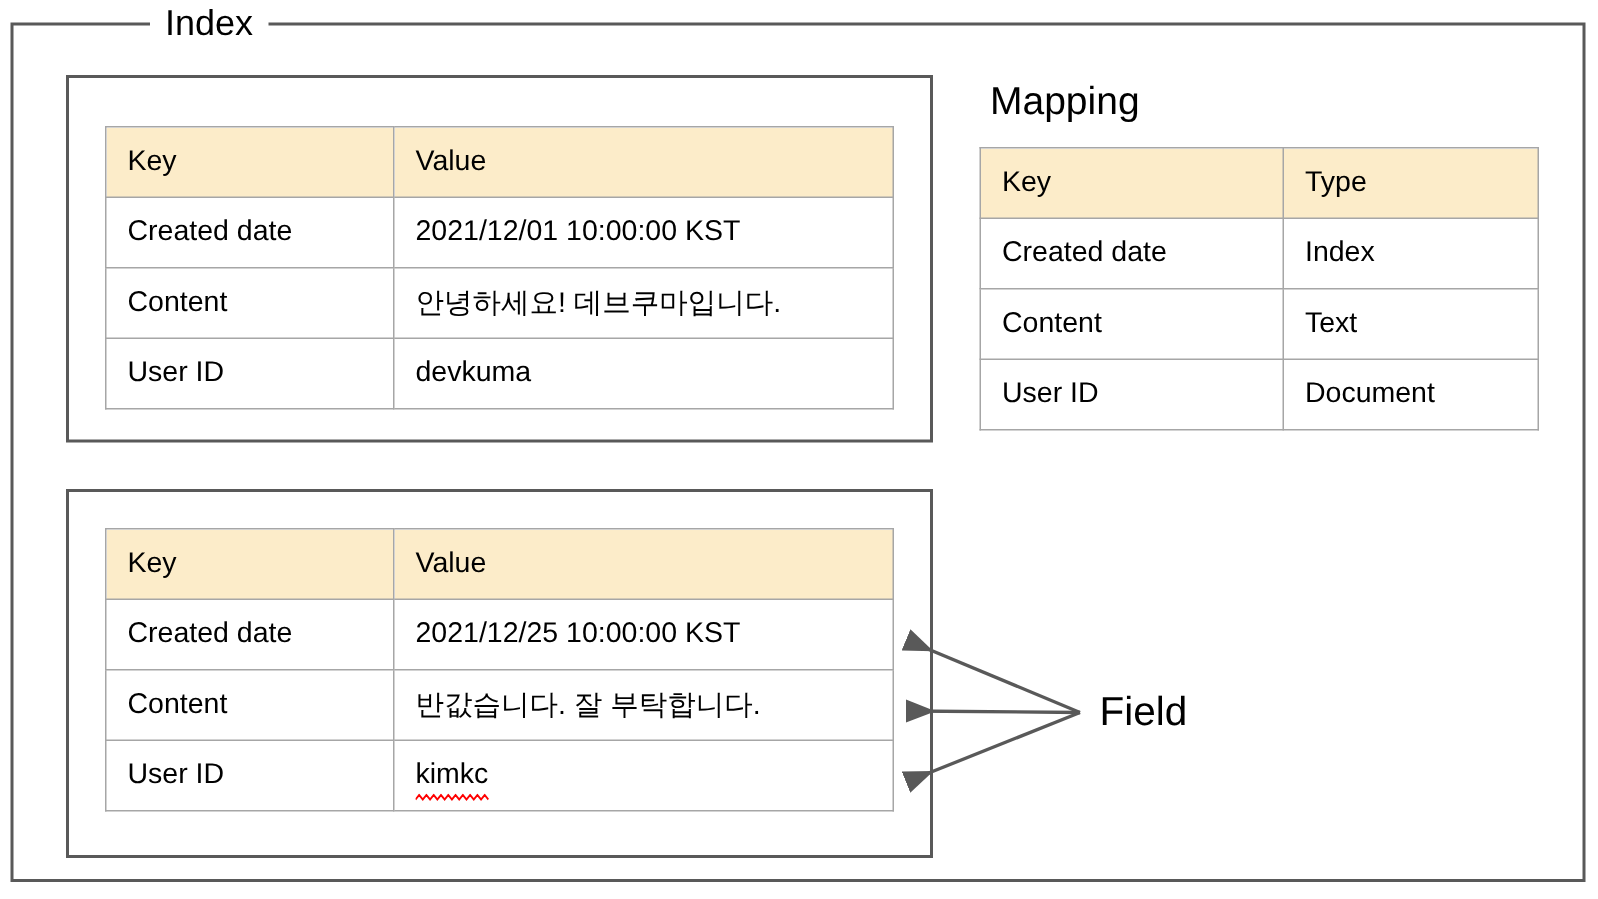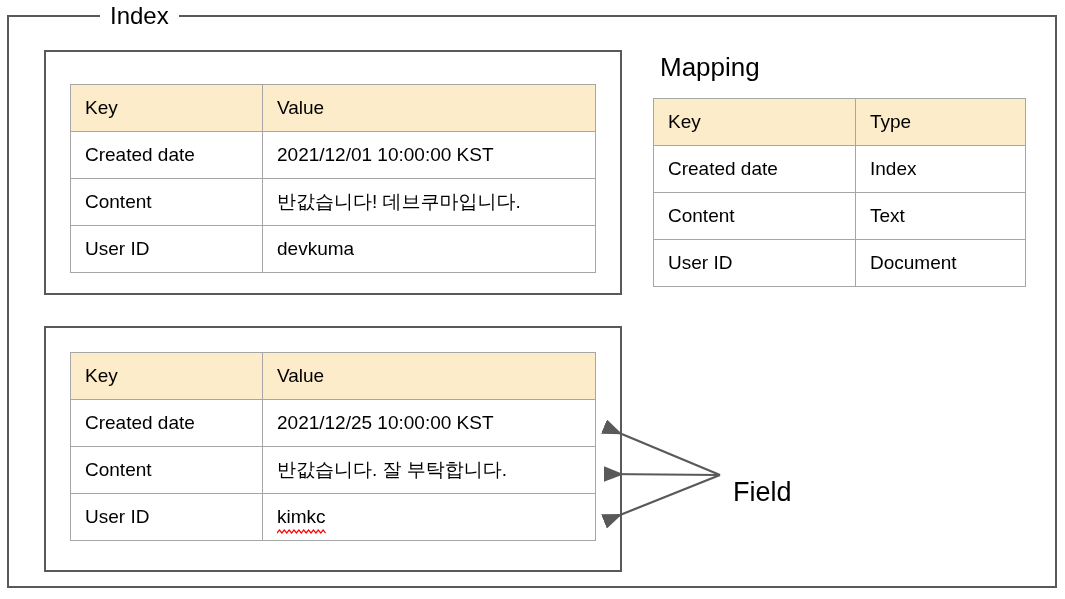--- a/index.html
+++ b/index.html
@@ -117,21 +117,21 @@
         <th>Value</th>
       </tr>
     </thead>
     <tbody>
       <tr>
         <td>Created date</td>
         <td>2021/12/01 10:00:00 KST</td>
       </tr>
       <tr>
         <td>Content</td>
-        <td>반값습니다! 데브쿠마입니다.</td>
+        <td>안녕하세요! 데브쿠마입니다.</td>
       </tr>
       <tr>
         <td>User ID</td>
         <td>devkuma</td>
       </tr>
     </tbody>
   </table>
 
   <div class="heading" style="left:660px; top:54px;">Mapping</div>
 
@@ -205,15 +205,15 @@
       </marker>
     </defs>
 
     <line x1="720" y1="475" x2="605" y2="427" stroke="#595959" stroke-width="2.2" marker-end="url(#arrowhead)"></line>
 
     <line x1="720" y1="475" x2="605" y2="474" stroke="#595959" stroke-width="2.2" marker-end="url(#arrowhead)"></line>
 
     <line x1="720" y1="475" x2="605" y2="521" stroke="#595959" stroke-width="2.2" marker-end="url(#arrowhead)"></line>
   </svg>
 
-  <div class="annot-label" style="left:733px; top:479px;">Field</div>
+  <div class="annot-label" style="left:733px; top:461px;">Field</div>
 
 </div>
 
 </body></html>

